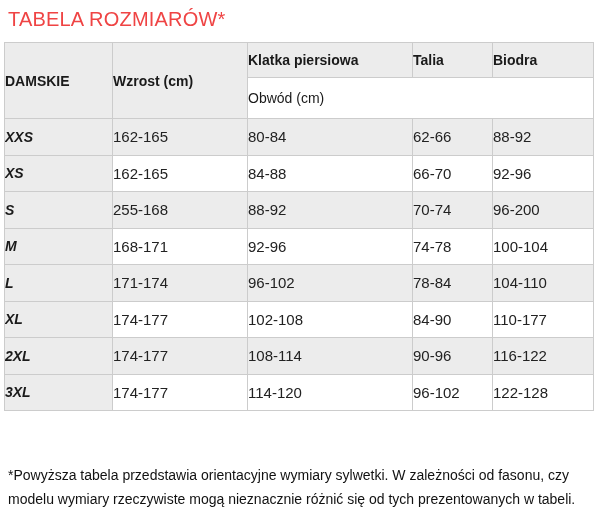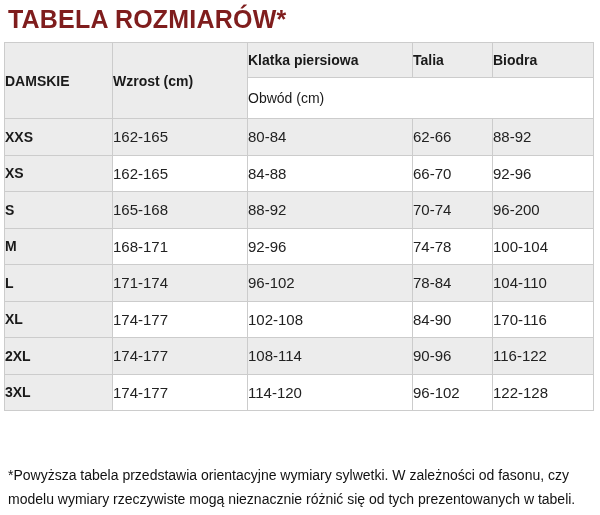--- a/index.html
+++ b/index.html
@@ -16,25 +16,25 @@
   }
   body {
     width: 600px;
     height: 515px;
     overflow: hidden;
     font-family: "Liberation Sans", sans-serif;
     color: var(--text-dark);
   }
   .page-title {
     margin: 8px 0 0 8px;
-    font-size: 25px;
+    font-size: 20px;
     line-height: 23px;
-    font-weight: bold;
+    font-weight: normal;
     letter-spacing: 0.2px;
-    color: #7f1d1d;
+    color: #ef4444;
   }
   table.size-table {
     border-collapse: collapse;
     table-layout: fixed;
     width: 589px;
     margin: 11px 0 0 4px;
   }
   .size-table th,
   .size-table td {
     border: 1px solid var(--border-color);
@@ -61,20 +61,21 @@
     font-size: 15px;
     font-weight: normal;
     color: var(--text-data);
     background: #ffffff;
   }
   .size-table tbody td.size-cell {
     font-size: 14px;
     font-weight: bold;
     color: var(--text-dark);
     background: var(--cell-gray);
+    font-style: italic;
   }
   .size-table tbody tr:nth-child(odd) td {
     background: var(--cell-gray);
   }
   .footnote {
     margin: 52px 8px 0 8px;
     width: 584px;
     font-size: 14px;
     line-height: 24px;
     font-weight: normal;
@@ -116,21 +117,21 @@
     </tr>
     <tr>
       <td class="size-cell">XS</td>
       <td>162-165</td>
       <td>84-88</td>
       <td>66-70</td>
       <td>92-96</td>
     </tr>
     <tr>
       <td class="size-cell">S</td>
-      <td>165-168</td>
+      <td>255-168</td>
       <td>88-92</td>
       <td>70-74</td>
       <td>96-200</td>
     </tr>
     <tr>
       <td class="size-cell">M</td>
       <td>168-171</td>
       <td>92-96</td>
       <td>74-78</td>
       <td>100-104</td>
@@ -140,21 +141,21 @@
       <td>171-174</td>
       <td>96-102</td>
       <td>78-84</td>
       <td>104-110</td>
     </tr>
     <tr>
       <td class="size-cell">XL</td>
       <td>174-177</td>
       <td>102-108</td>
       <td>84-90</td>
-      <td>170-116</td>
+      <td>110-177</td>
     </tr>
     <tr>
       <td class="size-cell">2XL</td>
       <td>174-177</td>
       <td>108-114</td>
       <td>90-96</td>
       <td>116-122</td>
     </tr>
     <tr>
       <td class="size-cell">3XL</td>

